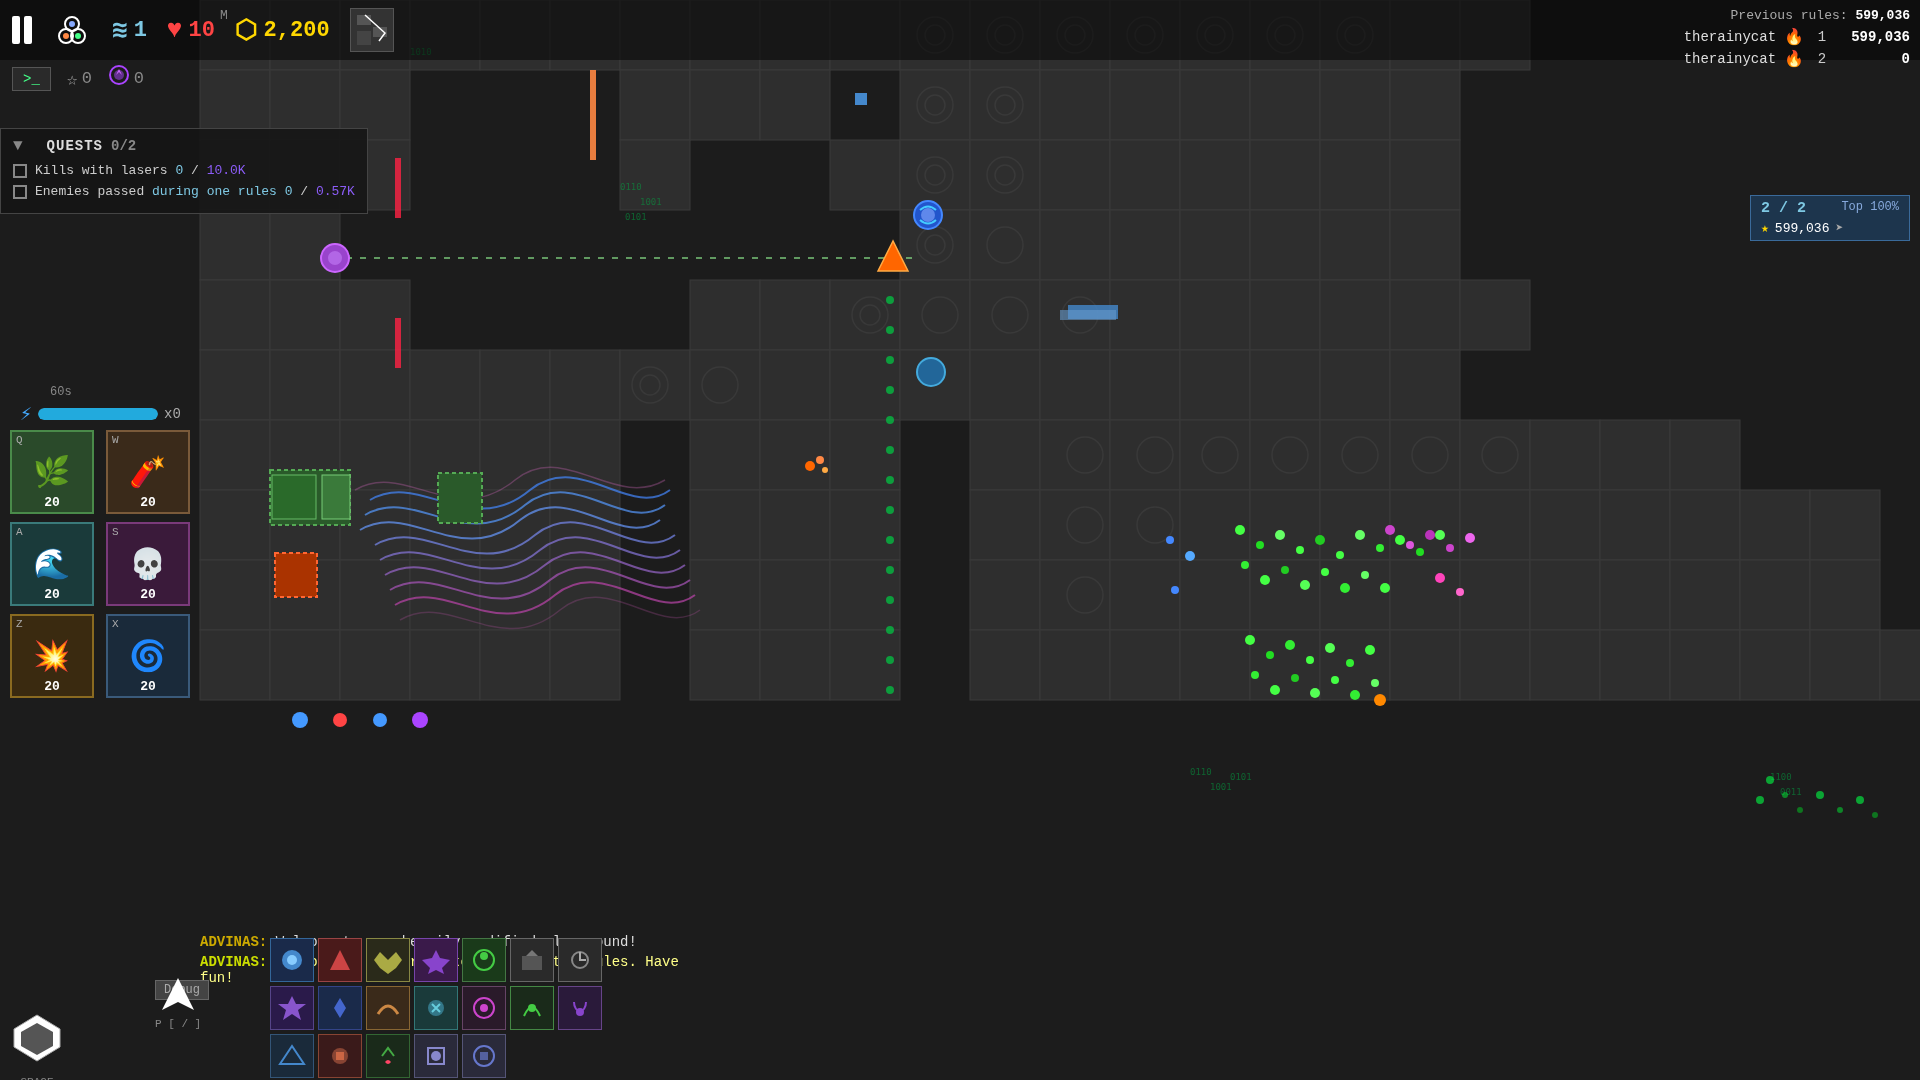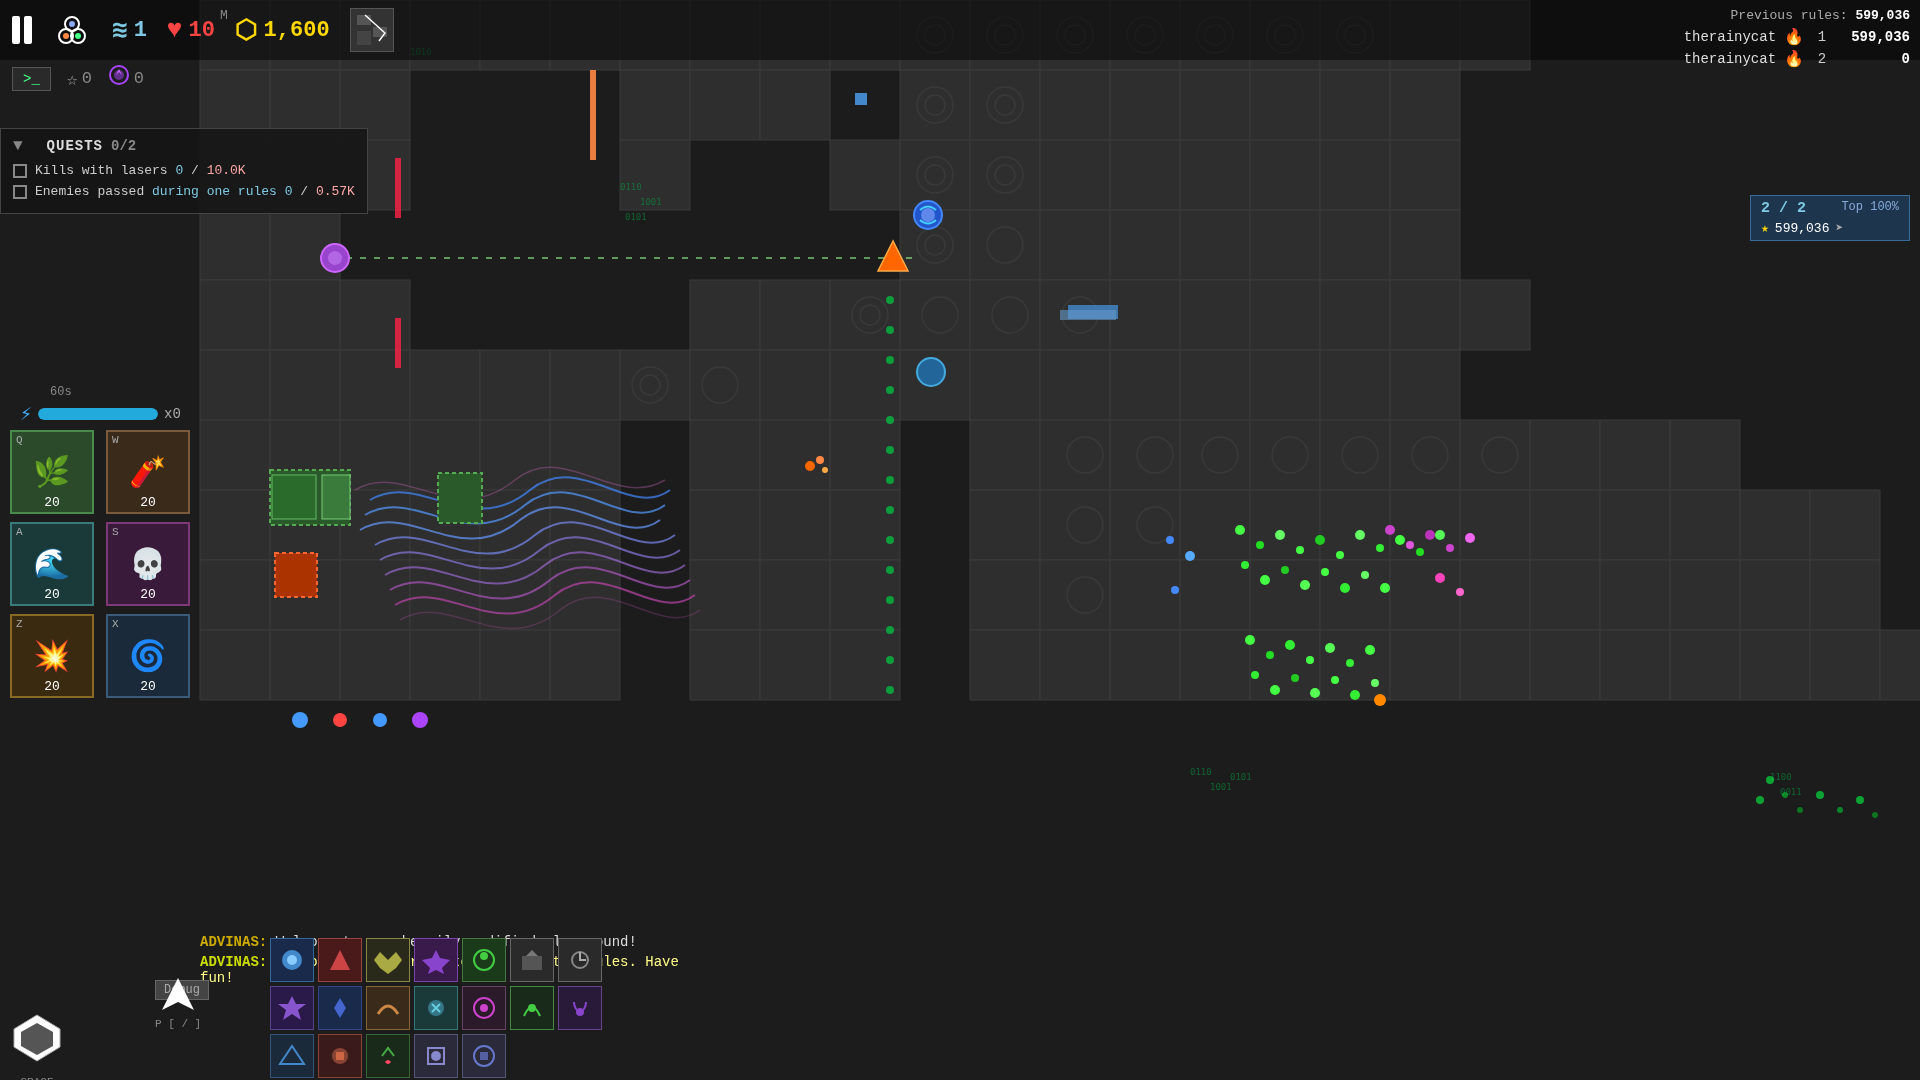--- a/index.html
+++ b/index.html
@@ -144,21 +144,21 @@
     }
     .quest-checkbox {
       width: 14px;
       height: 14px;
       border: 2px solid #888;
       background: transparent;
       flex-shrink: 0;
     }
     .quest-text { color: #cccccc; }
     .quest-highlight { color: #7ec8e3; }
-    .quest-goal { color: #fca5a5; }
+    .quest-goal { color: #8b5cf6; }
 
     
     #charge-bar {
       position: absolute;
       left: 20px;
       top: 385px;
       z-index: 100;
       display: flex;
       flex-direction: column;
       gap: 2px;
@@ -218,20 +218,21 @@
       font-size: 11px;
       color: #aaaaaa;
     }
     .ability-count {
       position: absolute;
       bottom: 2px;
       left: 50%;
       transform: translateX(-50%);
       font-size: 13px;
       color: #ffffff;
+      font-weight: bold;
     }
 
     
     .slot-green { background: #2a4a2a; border-color: #4a8a4a; }
     .slot-teal { background: #1a3a3a; border-color: #3a7a7a; }
     .slot-magenta { background: #3a1a3a; border-color: #7a3a7a; }
     .slot-blue-dark { background: #1a2a3a; border-color: #3a5a7a; }
 
     
     .ability-emoji { font-size: 30px; }
@@ -754,21 +755,21 @@
     <span>1</span>
   </div>
 
   <div class="hud-stat health">
     <span class="icon">♥</span>
     <span>10</span>
   </div>
 
   <div class="hud-stat coins">
     <span class="icon">⬡</span>
-    <span>1,600</span>
+    <span>2,200</span>
   </div>
 
   <div class="map-preview">
     <svg width="34" height="34" viewBox="0 0 34 34">
       <rect x="2" y="2" width="14" height="10" fill="#555"></rect>
       <rect x="18" y="14" width="14" height="10" fill="#555"></rect>
       <rect x="2" y="18" width="14" height="14" fill="#444"></rect>
       <path d="M10,2 L30,20 L24,28" stroke="#fff" stroke-width="1.5" fill="none"></path>
     </svg>
   </div>

